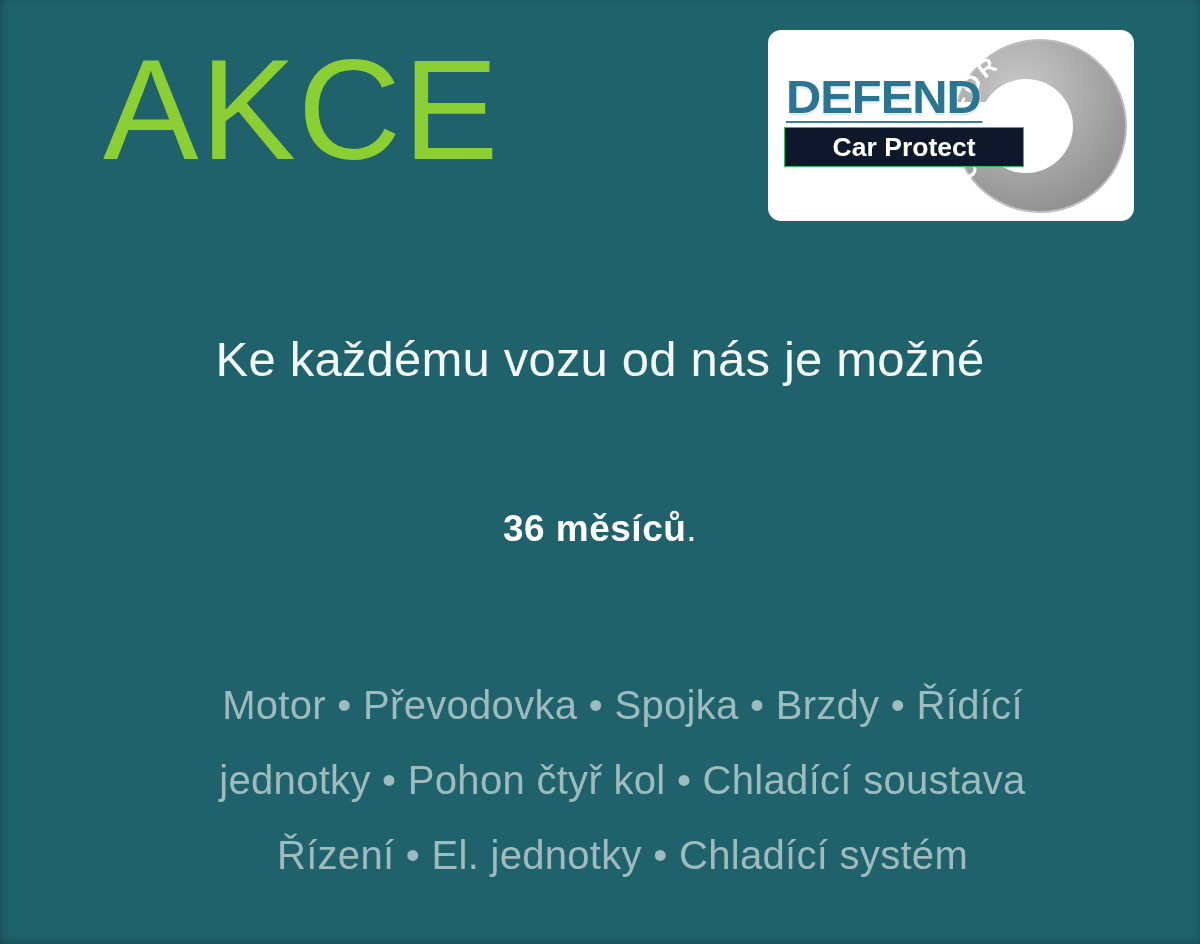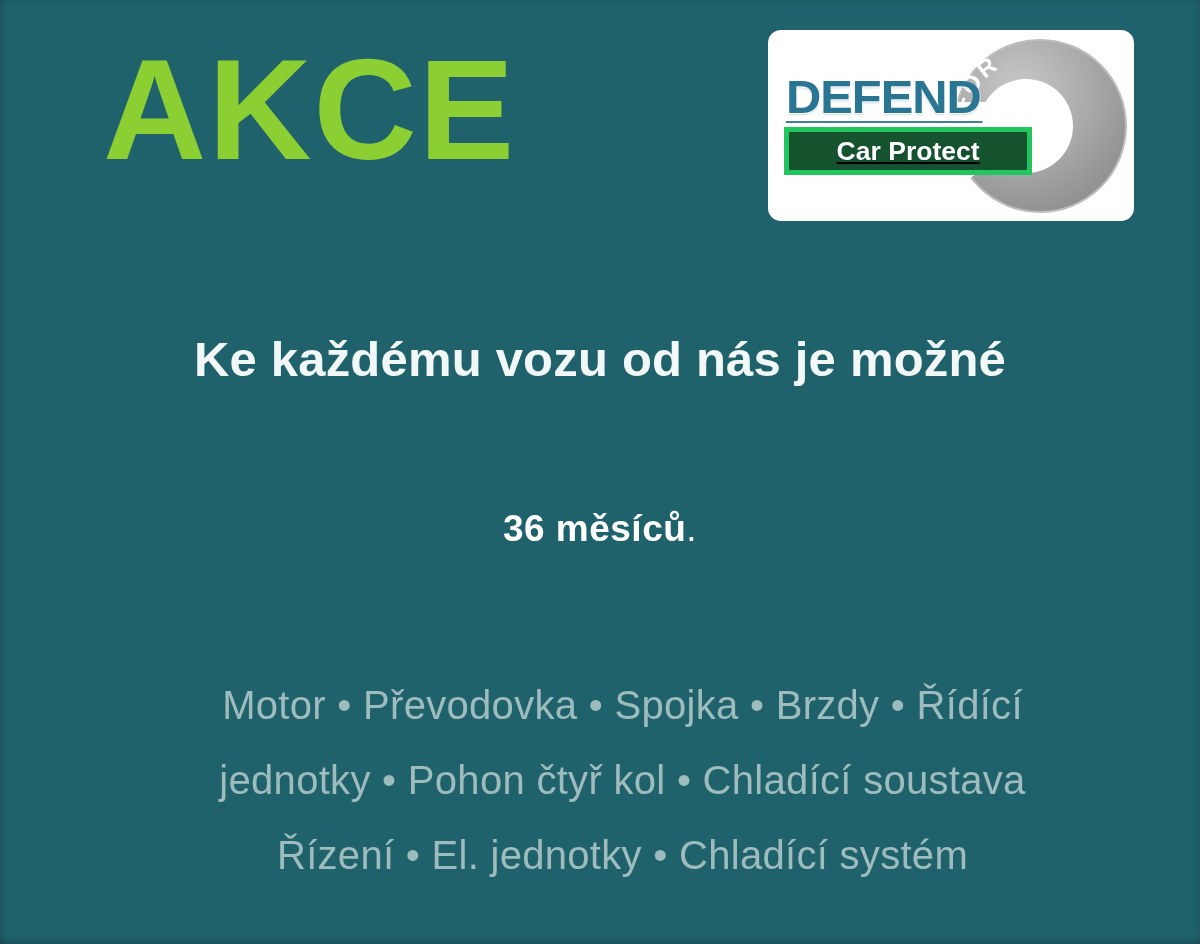--- a/index.html
+++ b/index.html
@@ -33,21 +33,21 @@
       inset 0 4px 10px -7px rgba(0,0,0,0.12);
   }
 
   
   .akce {
     position: absolute;
     left: 103px;
     top: 38px;
     font-size: 143px;
     line-height: 1;
-    font-weight: 700;
+    font-weight: 400;
     letter-spacing: 2px;
     color: #8ccf32;
     white-space: nowrap;
   }
 
   
   .logo-panel {
     position: absolute;
     left: 768px;
     top: 30px;
@@ -100,26 +100,25 @@
     background: #3b7f99;
   }
 
   
   .protect-bar {
     position: absolute;
     left: 16px;
     top: 97px;
     width: 238px;
     height: 38px;
-    background: #14532d;
-    border: 5px solid #22c55e;
+    background: #0f172a;
+    border: 1px solid #22c55e;
     display: flex;
     align-items: center;
     justify-content: center;
-    text-decoration: underline;
   }
   .protect-text {
     color: #ffffff;
     font-weight: 700;
     font-size: 26px;
     letter-spacing: 0px;
     transform: scaleX(1.02);
     text-shadow: 0 1px 1px rgba(20,60,80,0.45);
     white-space: nowrap;
   }
@@ -127,21 +126,21 @@
   
   .body-copy {
     position: absolute;
     left: 0;
     right: 0;
     top: 322px;
     text-align: center;
     color: #f2f7f7;
     font-size: 49px;
     line-height: 75px;
-    font-weight: 700;
+    font-weight: 400;
     letter-spacing: 0.2px;
   }
   .body-copy .line { display: block; }
 
   .months {
     position: absolute;
     left: 0;
     right: 0;
     top: 490px;
     text-align: center;

